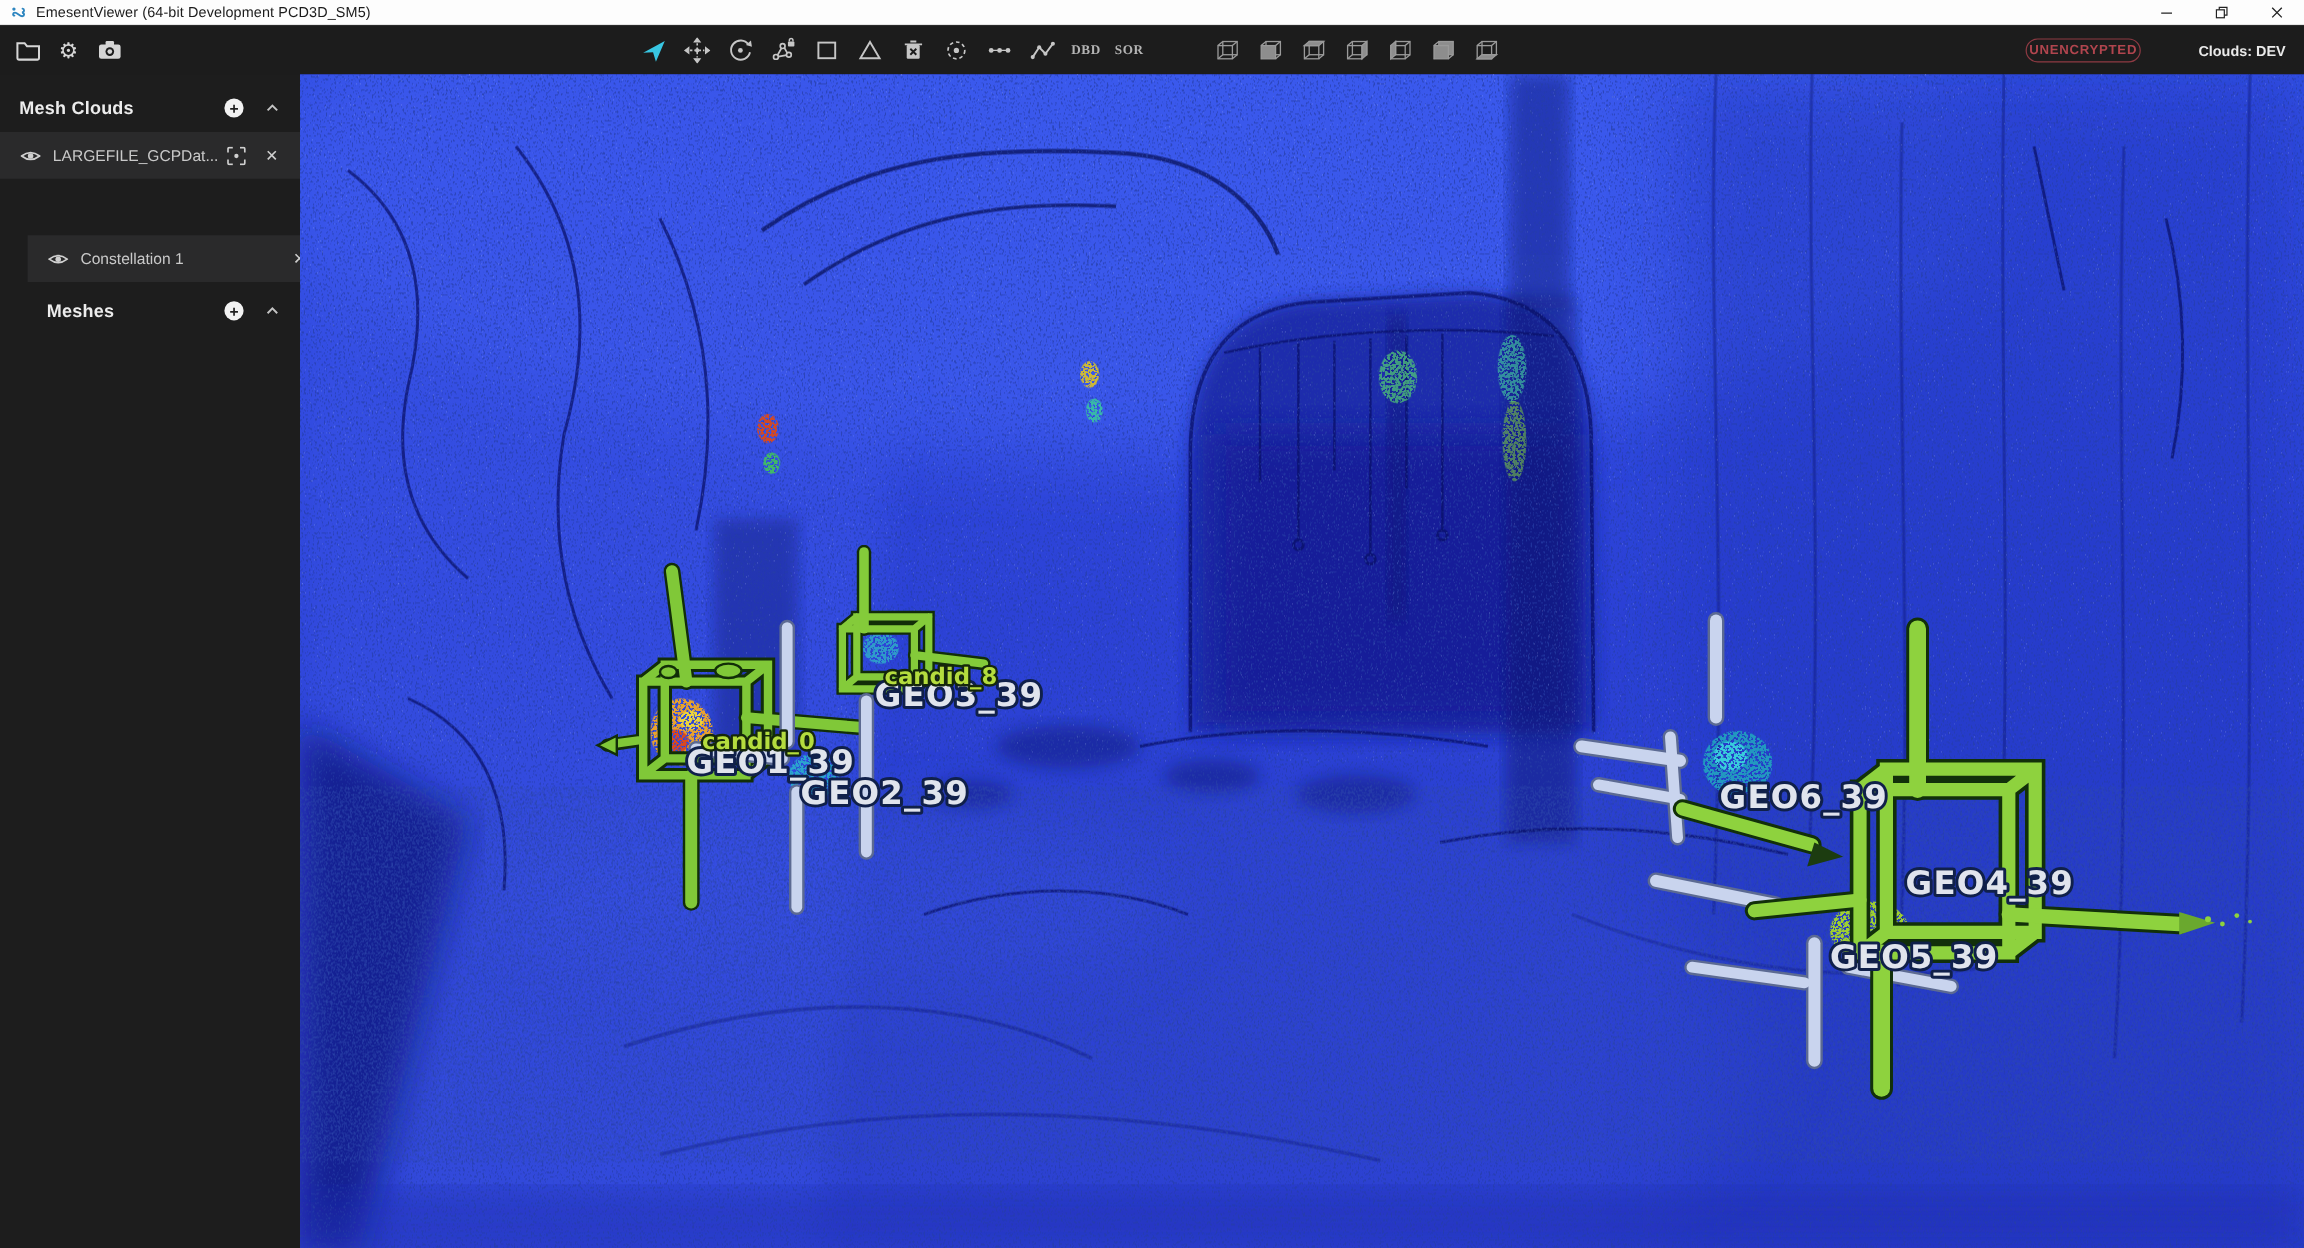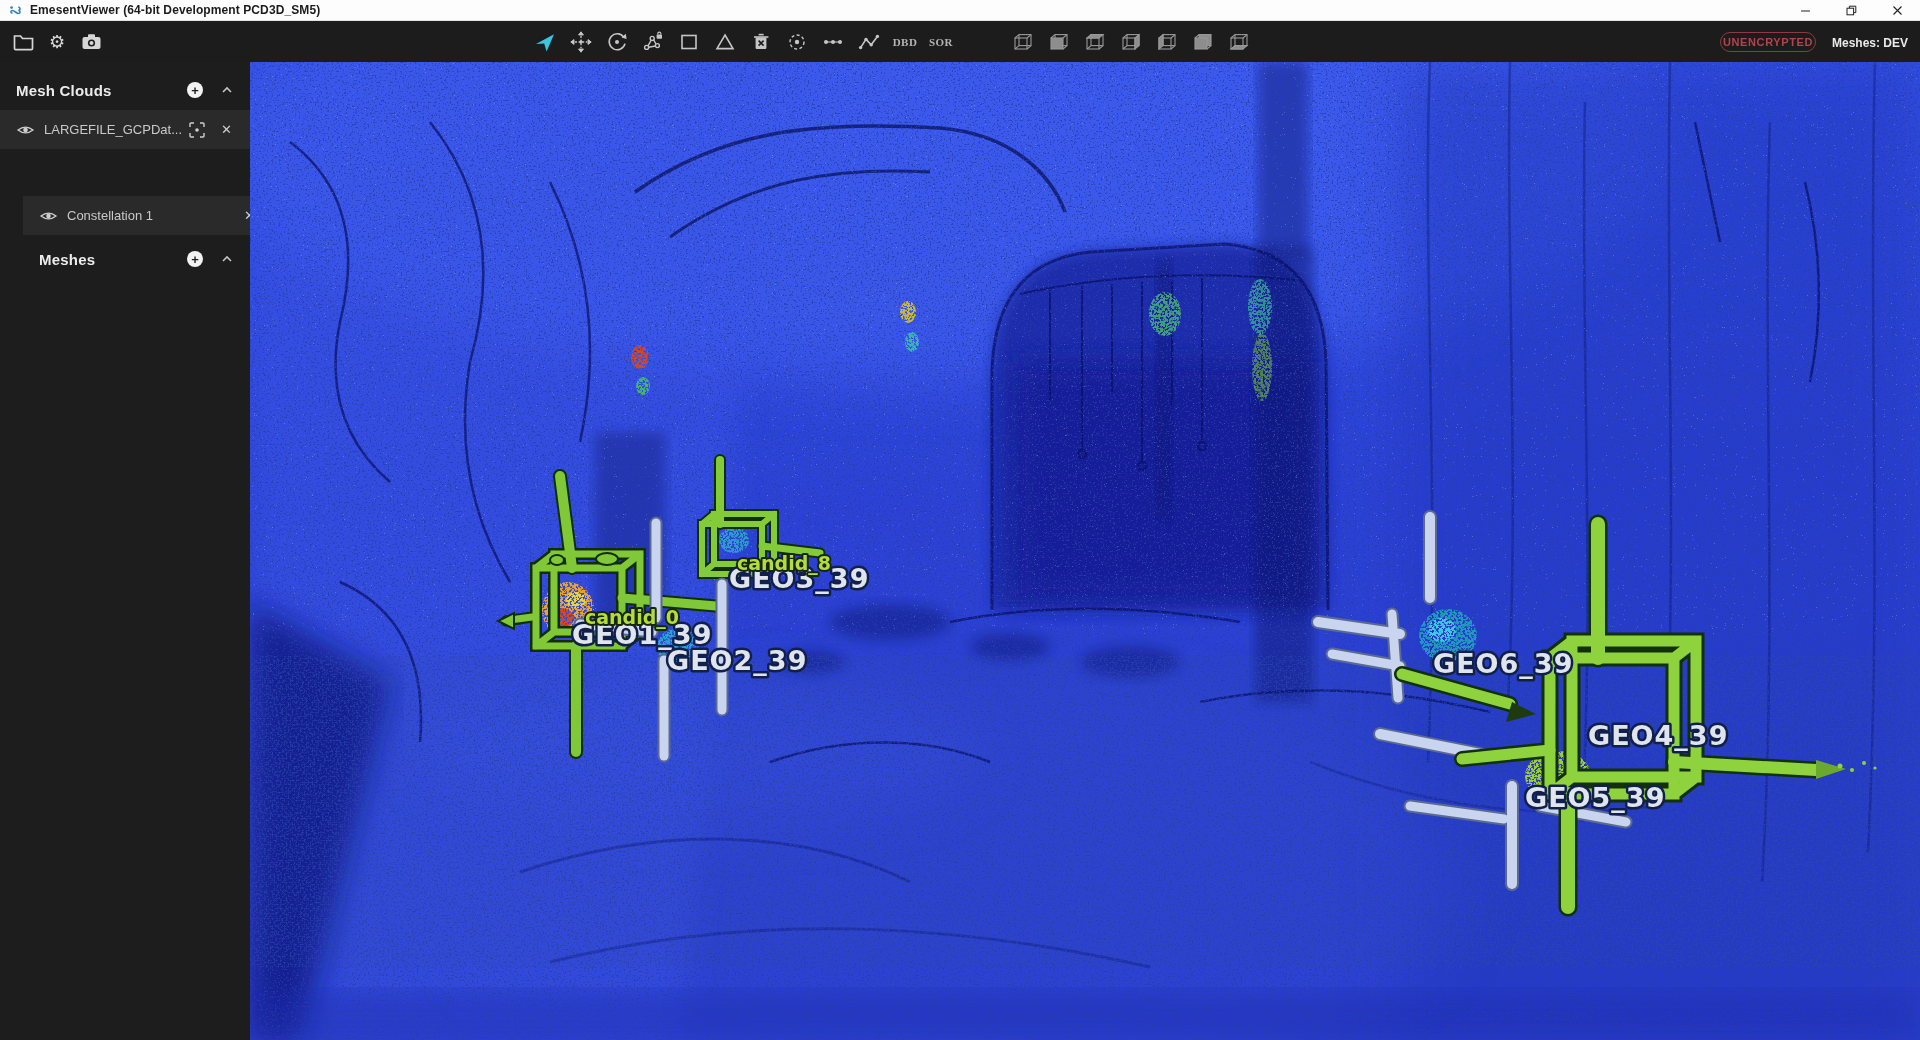--- a/index.html
+++ b/index.html
@@ -2,40 +2,40 @@
 <html><head>
 <meta charset="utf-8">
 <style>
   * { margin:0; padding:0; box-sizing:border-box; }
   html,body { width:1920px; height:1040px; overflow:hidden; background:#000; }
   body { font-family:"Liberation Sans", sans-serif; }
   .app { position:relative; width:1920px; height:1040px; background:#1d1d1d; }
 
   
   .titlebar { position:absolute; left:0; top:0; width:1920px; height:21px;
-    background:#fdfdfd; display:flex; align-items:center; border-bottom:1px solid #e4e4e4;font-weight:bold; }
+    background:#fdfdfd; display:flex; align-items:center; border-bottom:1px solid #e4e4e4; }
   .titlebar .logo { margin-left:8px; width:14px; height:14px; display:flex; align-items:center; justify-content:center; }
   .titlebar .title { margin-left:8px; font-size:12px; color:#1b1b1b; letter-spacing:.1px; }
   .win-controls { position:absolute; right:0; top:0; height:21px; display:flex; }
   .win-btn { width:46px; height:21px; display:flex; align-items:center; justify-content:center;
     color:#222; font-size:11px; cursor:default; }
 
   
   .toolbar { position:absolute; left:0; top:21px; width:1920px; height:41px; background:#1c1c1c; }
   .tb-group { position:absolute; top:0; height:41px; display:flex; align-items:center; }
   .tb-btn { width:36px; height:41px; display:flex; align-items:center; justify-content:center; }
   .tb-left { left:6px; }
   .tb-left .tb-btn { width:34px; }
   .tb-center { left:527px;font-family:Liberation Serif, serif; }
   .tb-cubes { left:1005px; }
   .tool-text { font-size:11px; font-weight:bold; color:#b4b4b4; letter-spacing:.5px; }
   .gear-glyph { font-size:18px; color:#d6d6d6; line-height:1; }
   .badge { position:absolute; left:1688px; top:11px; width:96px; height:20px;
     border:1px solid #8e3a43; border-radius:10px; color:#b0454e; font-size:11px;
-    font-weight:bold; letter-spacing:.6px; display:flex; align-items:center; justify-content:center;margin-left:32px; }
+    font-weight:bold; letter-spacing:.6px; display:flex; align-items:center; justify-content:center; }
   .version { position:absolute; left:1832px; top:15px; font-size:12px; font-weight:bold; color:#eaeaea; }
 
   
   .sidebar { position:absolute; left:0; top:62px; width:250px; height:978px; background:#1d1d1d; }
   .sb-header { position:absolute; left:0; width:250px; height:38px; display:flex; align-items:center; }
   .sb-header .sb-title { margin-left:16px; font-size:15px; font-weight:600; color:#ececec; letter-spacing:.2px; }
   .sb-row { position:absolute; left:0; width:250px; height:39px; background:#2a2a2b;
     display:flex; align-items:center; }
   .sb-row .label { margin-left:10px; font-size:13px; color:#c9c9c9; white-space:nowrap;
     overflow:hidden; max-width:140px; }
@@ -242,21 +242,21 @@
         <svg width="24" height="22" viewBox="0 0 24 22" stroke="#9a9a9a" stroke-width="1.1" fill="none">
           <rect x="4" y="7" width="12" height="11"></rect>
             <rect x="8" y="3.6" width="12" height="11"></rect>
           <polygon points="4,18 8,14.6 20,14.6 16,18" fill="#8d8d8d"></polygon>
           <path d="M4,7 L8,3.6 M16,7 L20,3.6"></path>
         </svg>
       </div>
     </div>
 
     <div class="badge">UNENCRYPTED</div>
-    <div class="version">Meshes: DEV</div>
+    <div class="version">Clouds: DEV</div>
   </div>
 
   <div class="sidebar">
 
     <div class="sb-header" style="top:9px;">
       <span class="sb-title">Mesh Clouds</span>
       <span class="sb-spacer"></span>
       <span class="sb-icon" style="margin-right:18px;">
           <span class="plus-circle">+</span>
         </span>

